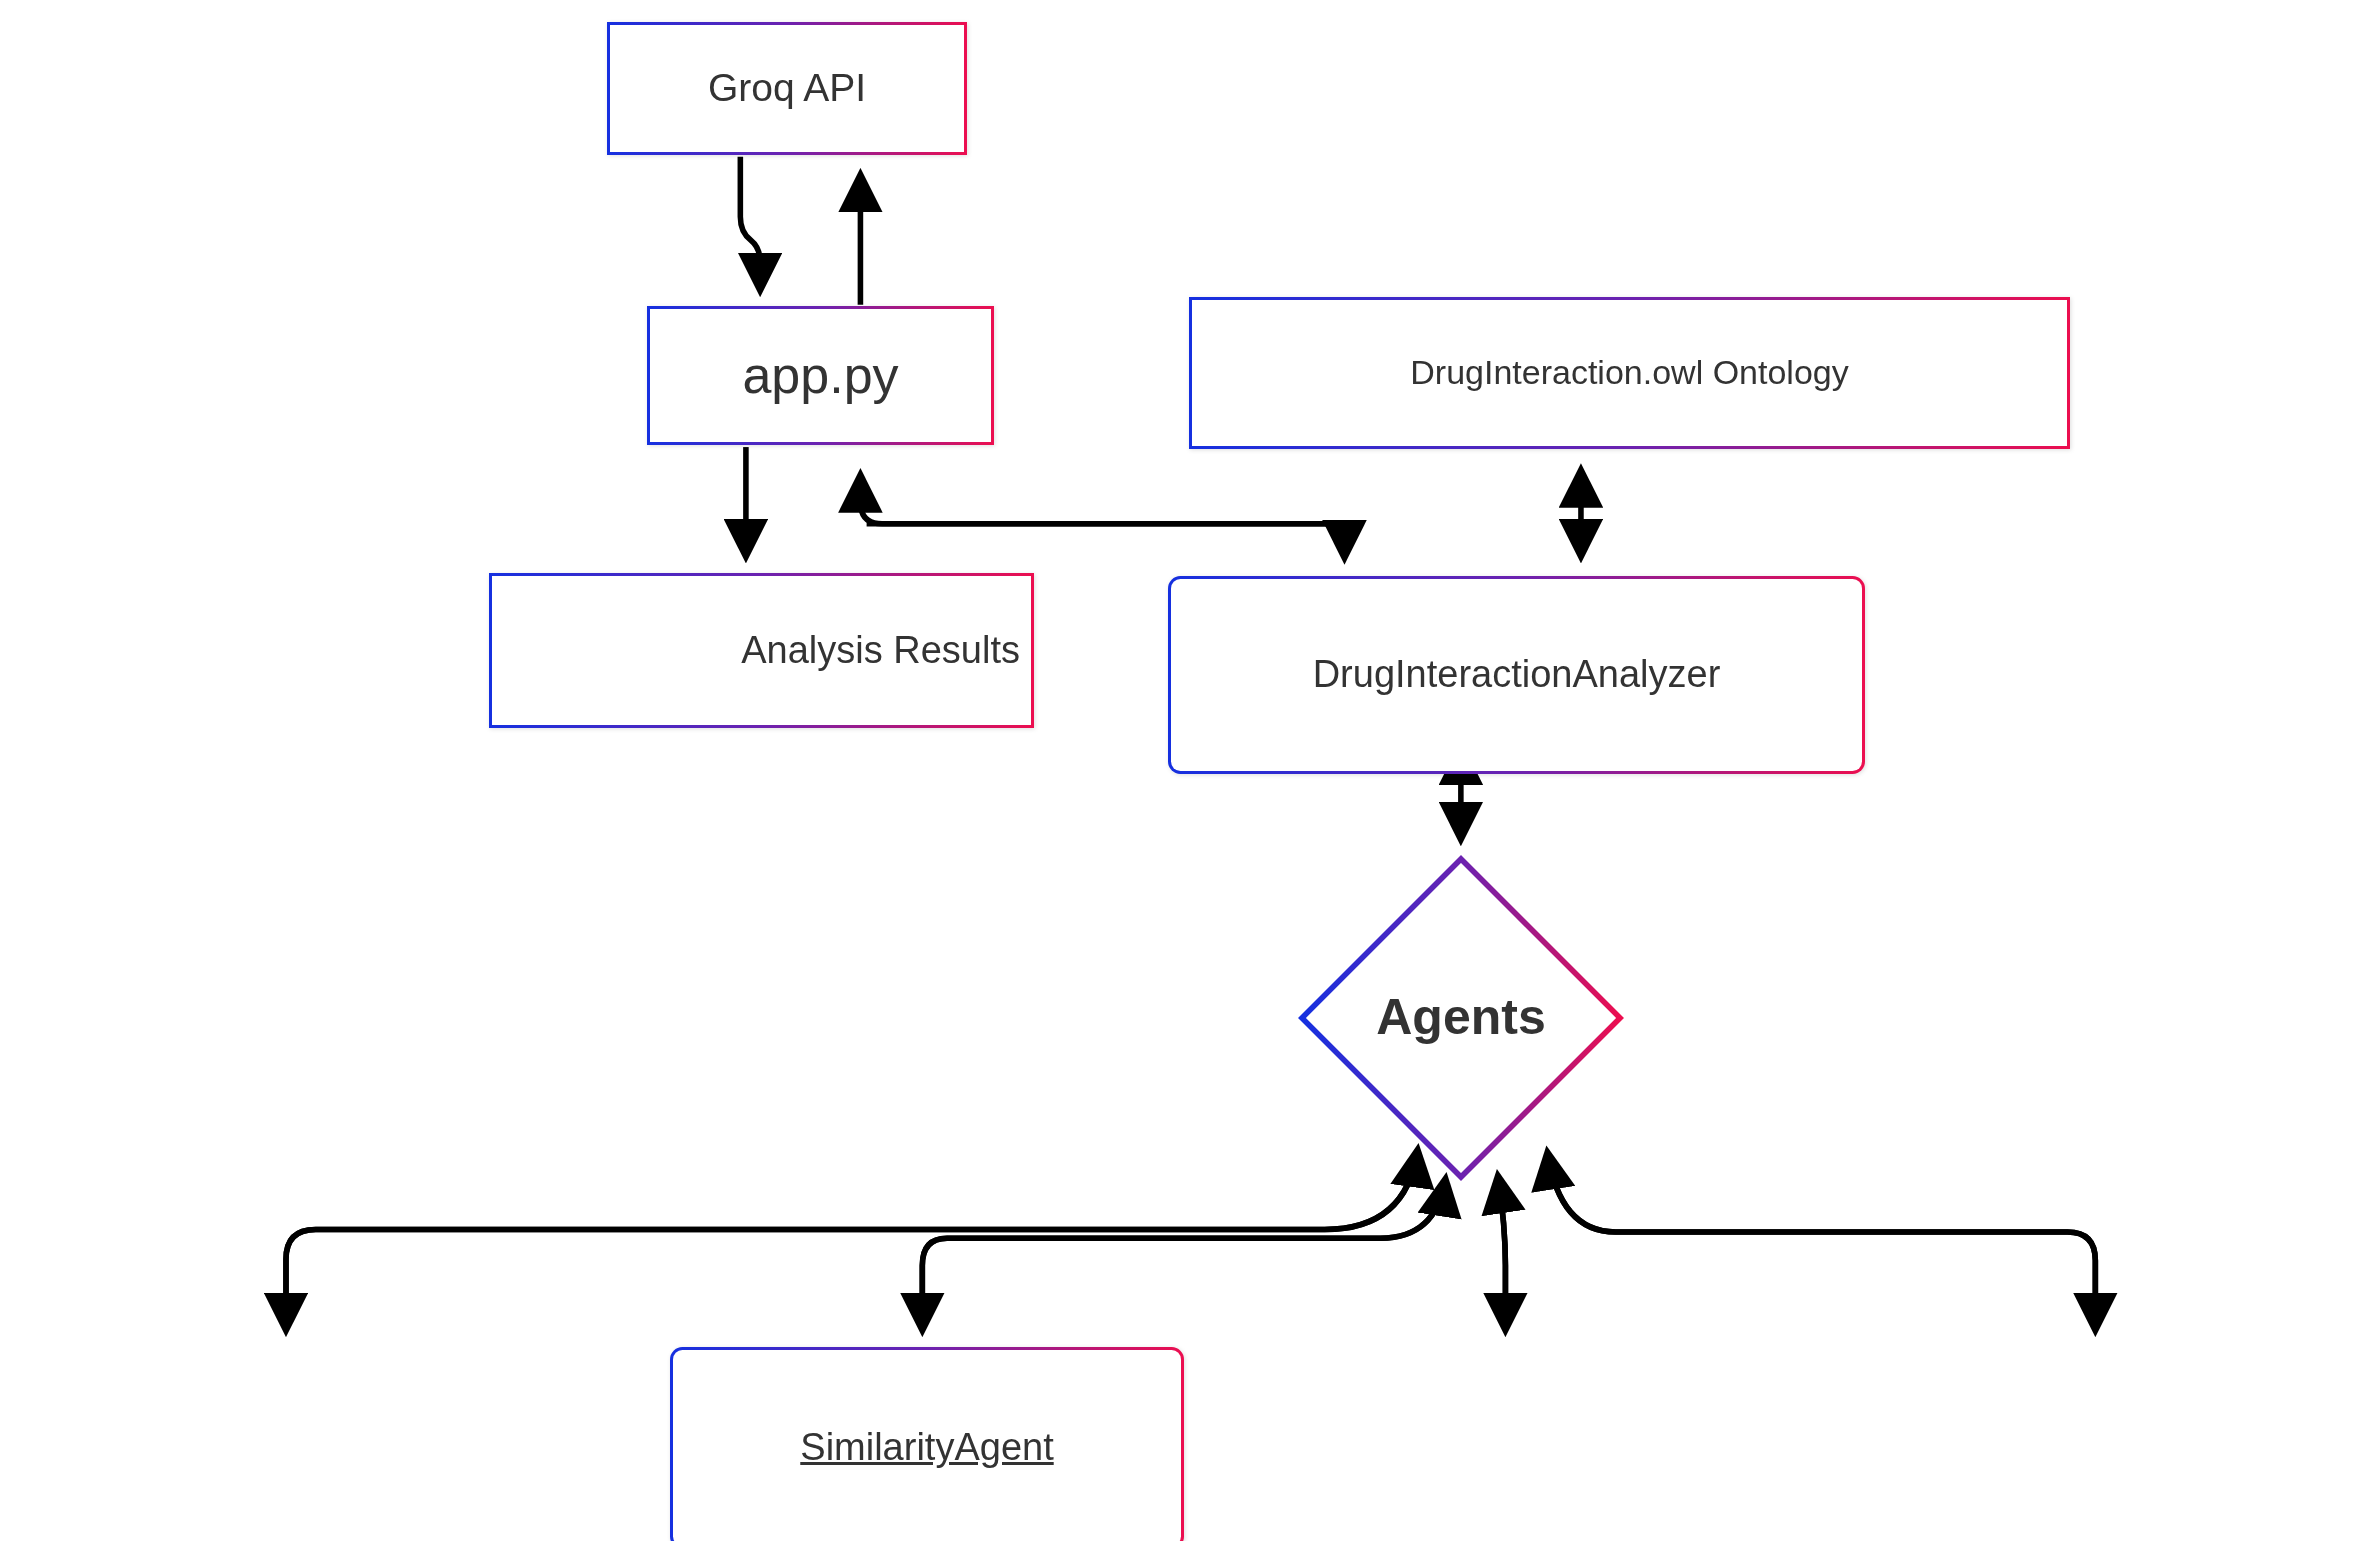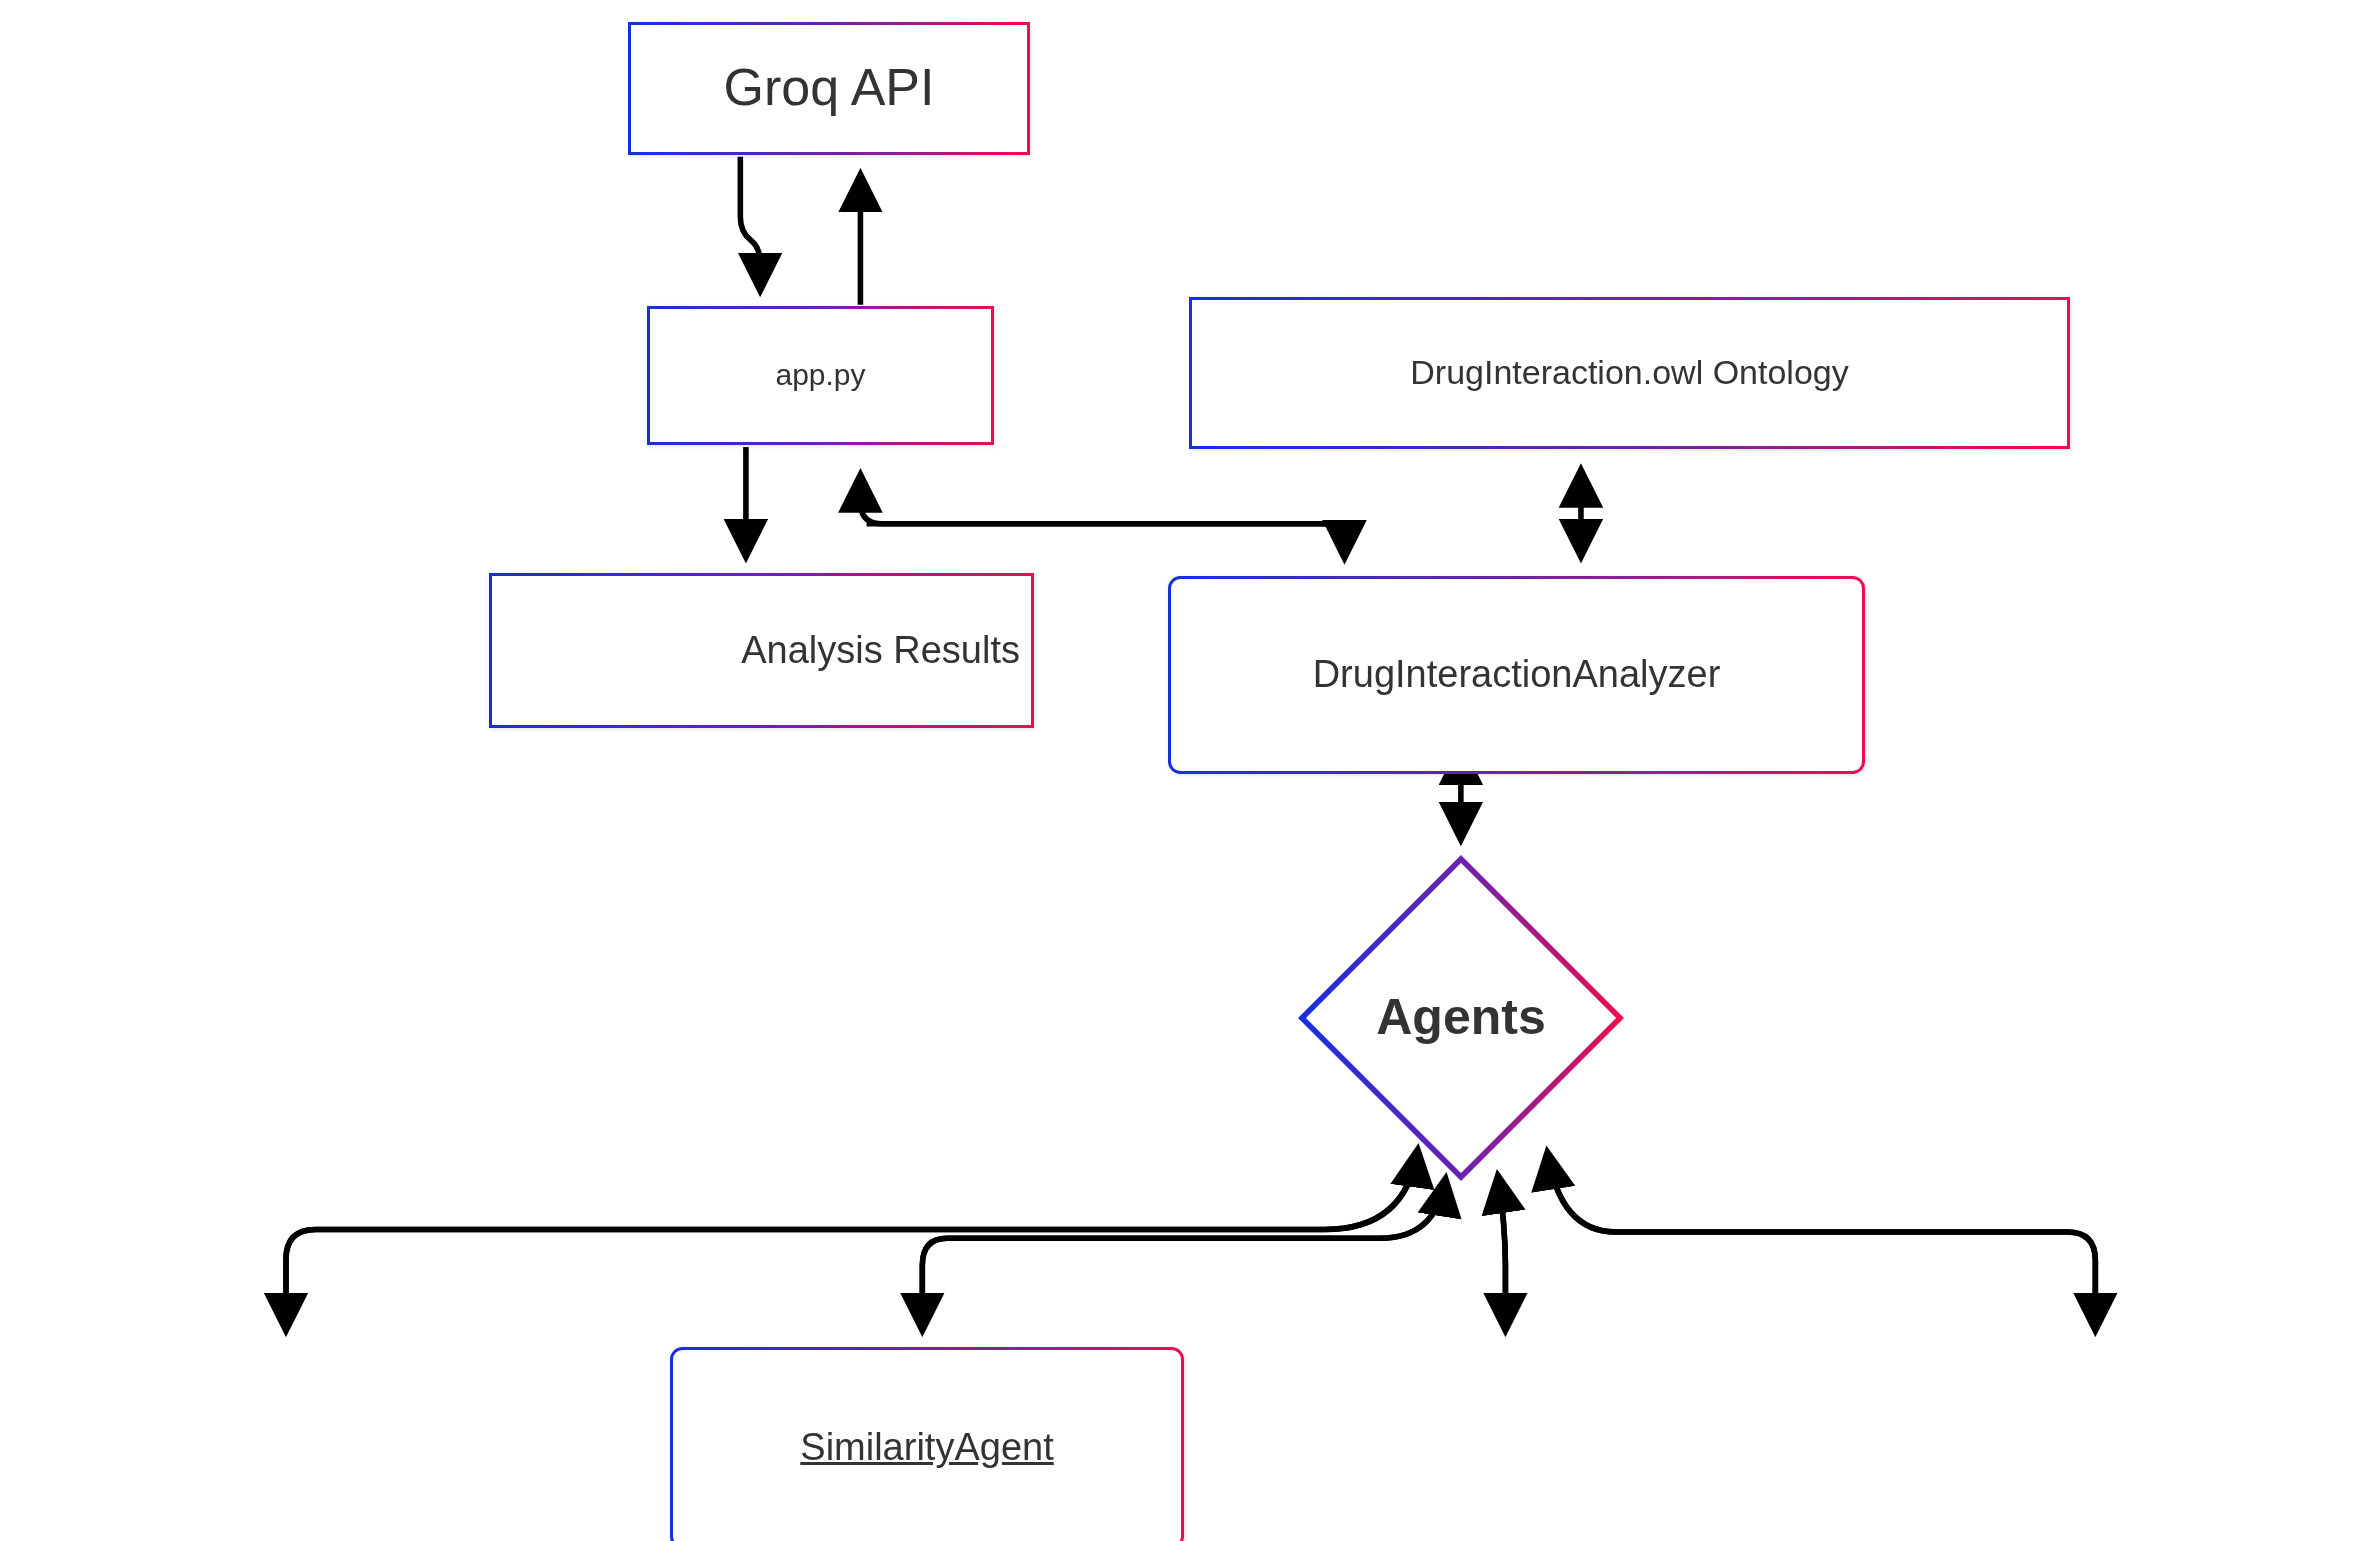--- a/index.html
+++ b/index.html
@@ -66,22 +66,22 @@
   .diamond .diamond-svg {
     position: absolute;
     left: 0; top: 0;
     width: 100%;
     height: 100%;
     z-index: 1;
   }
   .diamond .node-label { z-index: 3; }
 
   
-  #node-groq            { left: 628px;  top: 21.7px;   width: 402px;  height: 133px;  font-size: 52px; }
-  #node-apppy           { left: 647px; top: 306px;  width: 347px;  height: 139px;  font-size: 30px; }
+  #node-groq            { left: 607px;  top: 21.7px;   width: 360px;  height: 133px;  font-size: 39px; }
+  #node-apppy           { left: 647px; top: 306px;  width: 347px;  height: 139px;  font-size: 52px; }
   #node-ontology        { left: 1189px; top: 297px;  width: 881px; height: 152px;  font-size: 34px; }
   #node-results         { left: 489px;  top: 573px;  width: 545px;  height: 155px;  font-size: 38px; justify-content: flex-end; }
   #node-analyzer        { left: 1168px; top: 576px;  width: 697px; height: 198px;  font-size: 38px; }
   #node-agents          { left: 1297px; top: 854px; width: 328px;  height: 328px;  font-size: 50px; font-weight: bold; }
   #node-alternative     { left: 18.6px;   top: 1347px; width: 545px;  height: 161px;  font-size: 38px; }
   #node-similarity      { left: 670px; top: 1347px; width: 514px;  height: 202px;  font-size: 38px; text-decoration: underline; }
   #node-conflict        { left: 1269px; top: 1347px; width: 486px;  height: 161px;  font-size: 38px; }
   #node-interaction     { left: 1833px; top: 1347px; width: 520px;  height: 161px;  font-size: 38px; }
 </style>
 </head>

